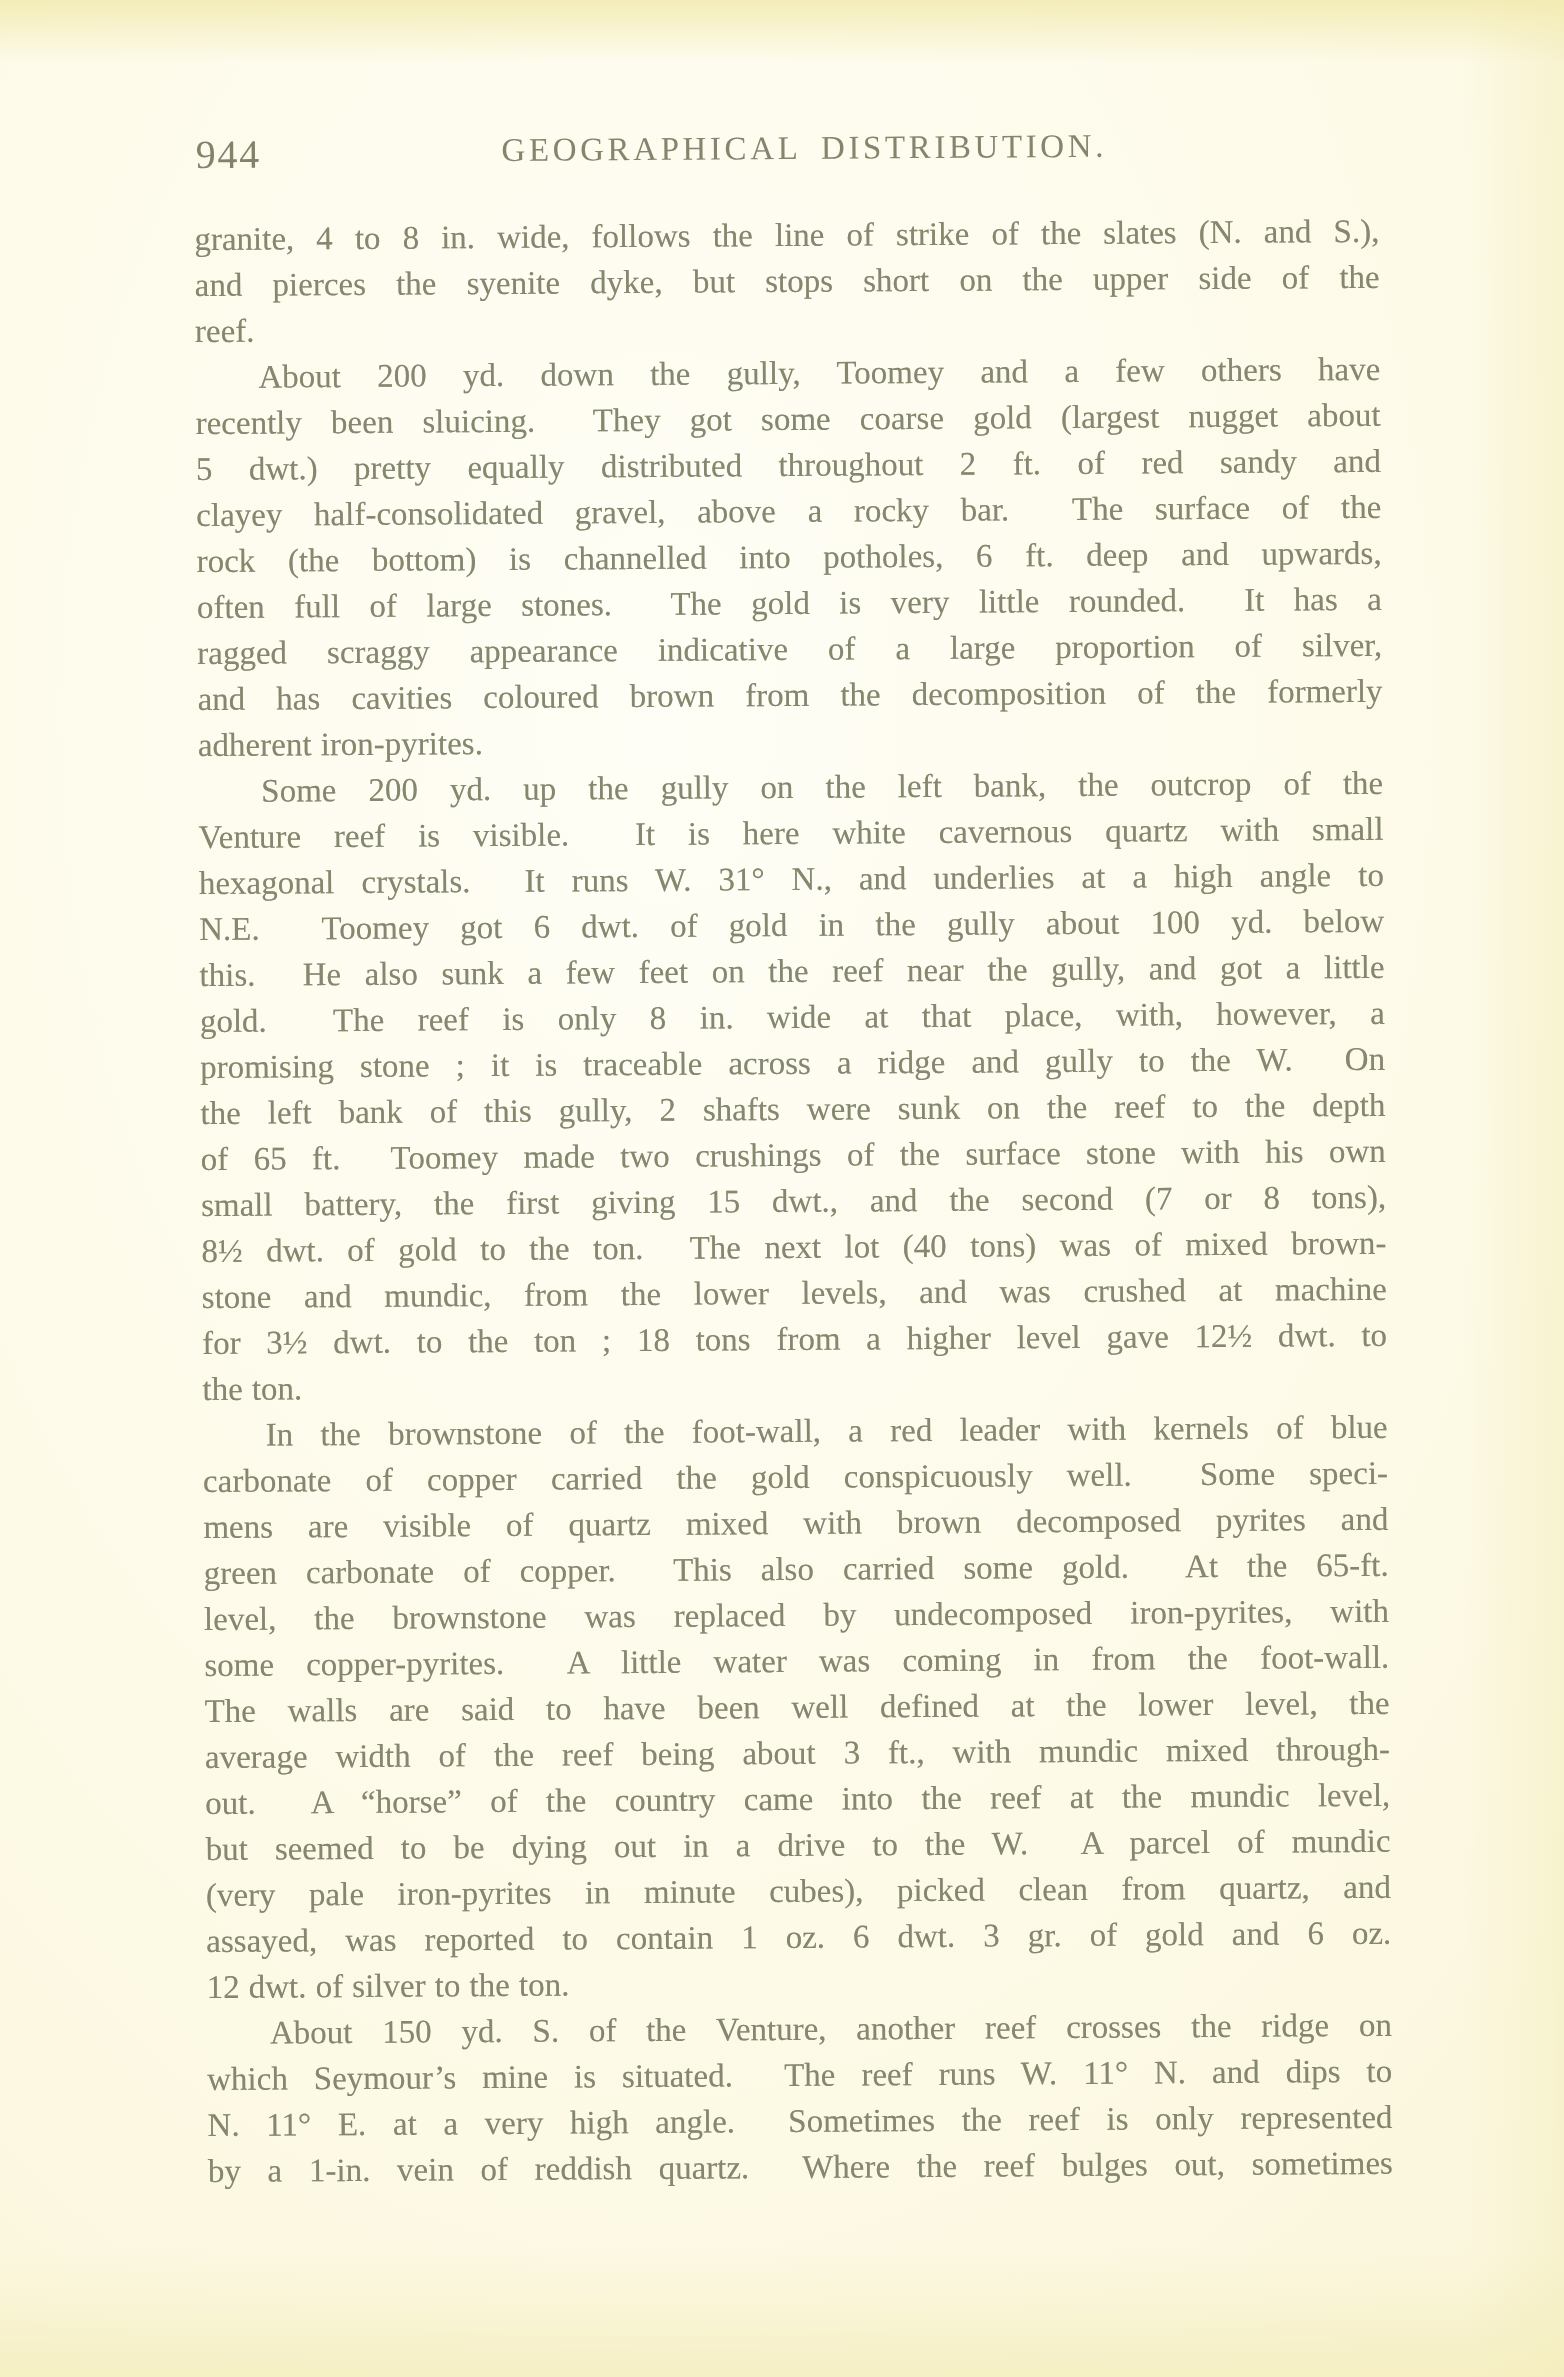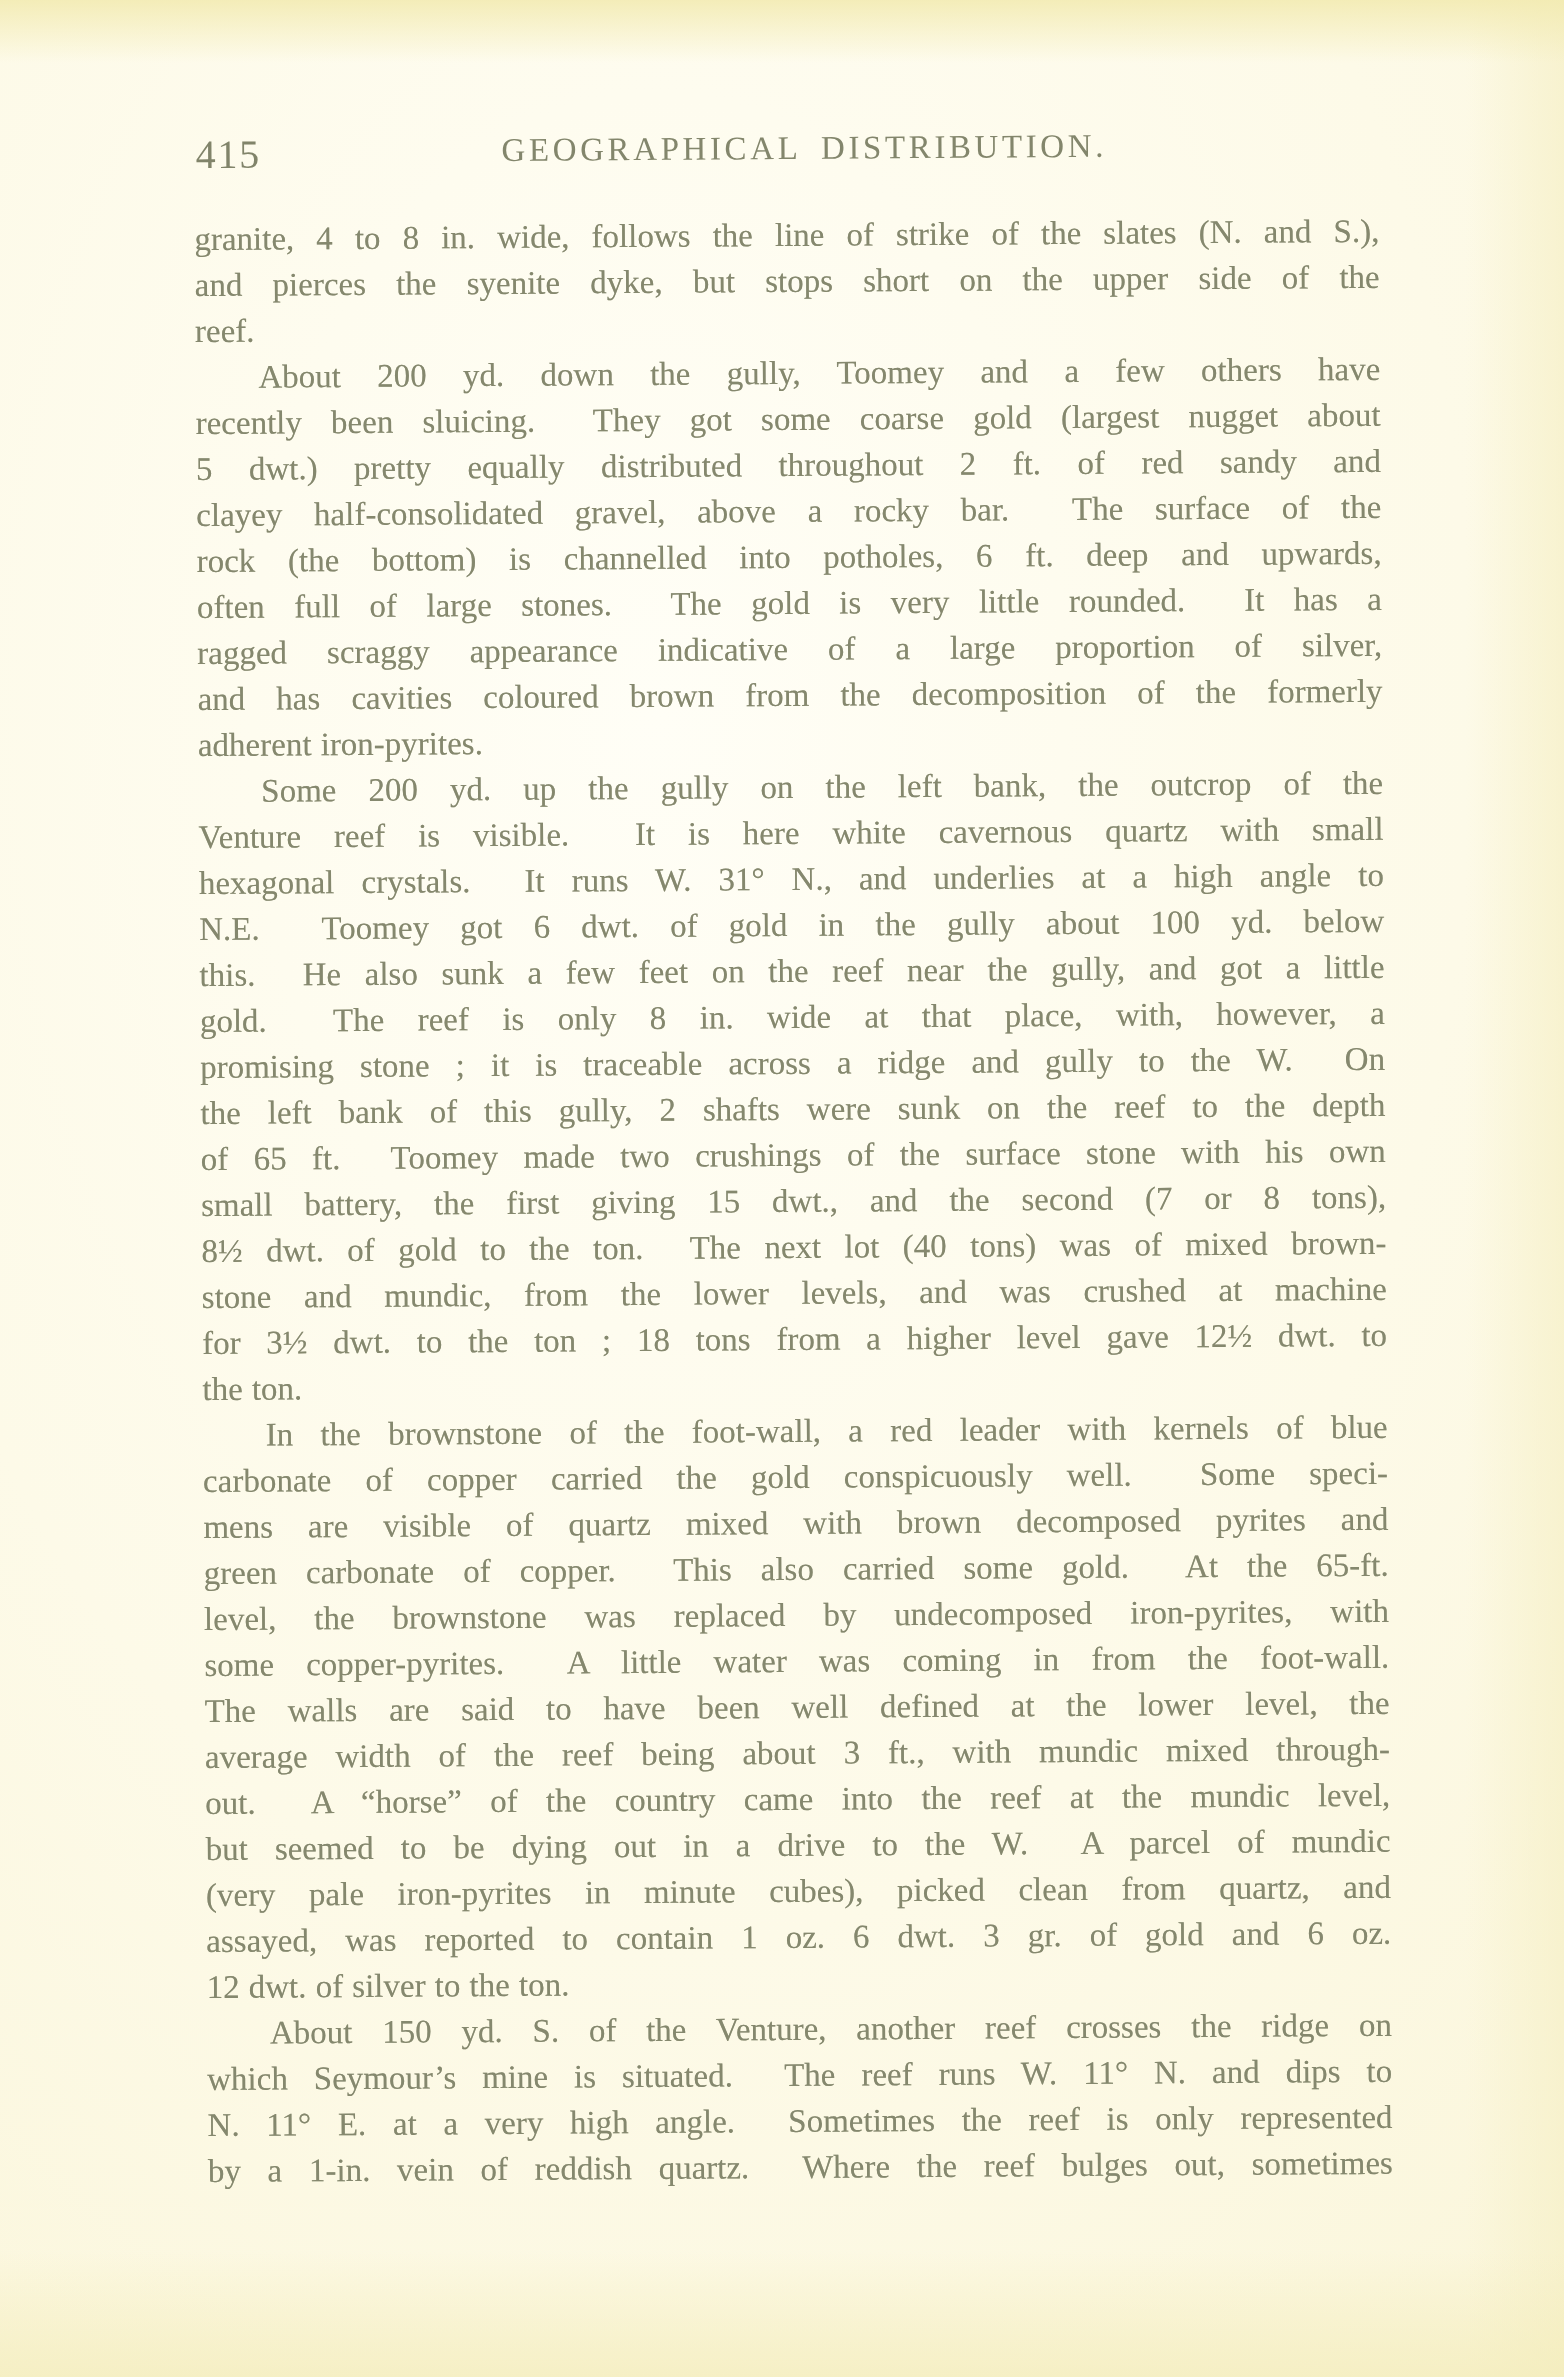--- a/index.html
+++ b/index.html
@@ -71,21 +71,21 @@
   .line.indent { text-indent: 63px; }
   .line.endline { text-align-last: left; }
 </style>
 </head>
 <body>
 
 <div class="page">
   <div class="skew">
 
     <div class="running-head">
-      <span class="page-number">415</span>
+      <span class="page-number">944</span>
       <span class="running-title">GEOGRAPHICAL DISTRIBUTION.</span>
     </div>
 
     <div class="body-text">
         <div class="paragraph">
           <div class="line">granite, 4 to 8 in. wide, follows the line of strike of the slates (N. and S.),</div>
           <div class="line">and pierces the syenite dyke, but stops short on the upper side of the</div>
           <div class="line endline">reef.</div>
         </div>
         <div class="paragraph">

